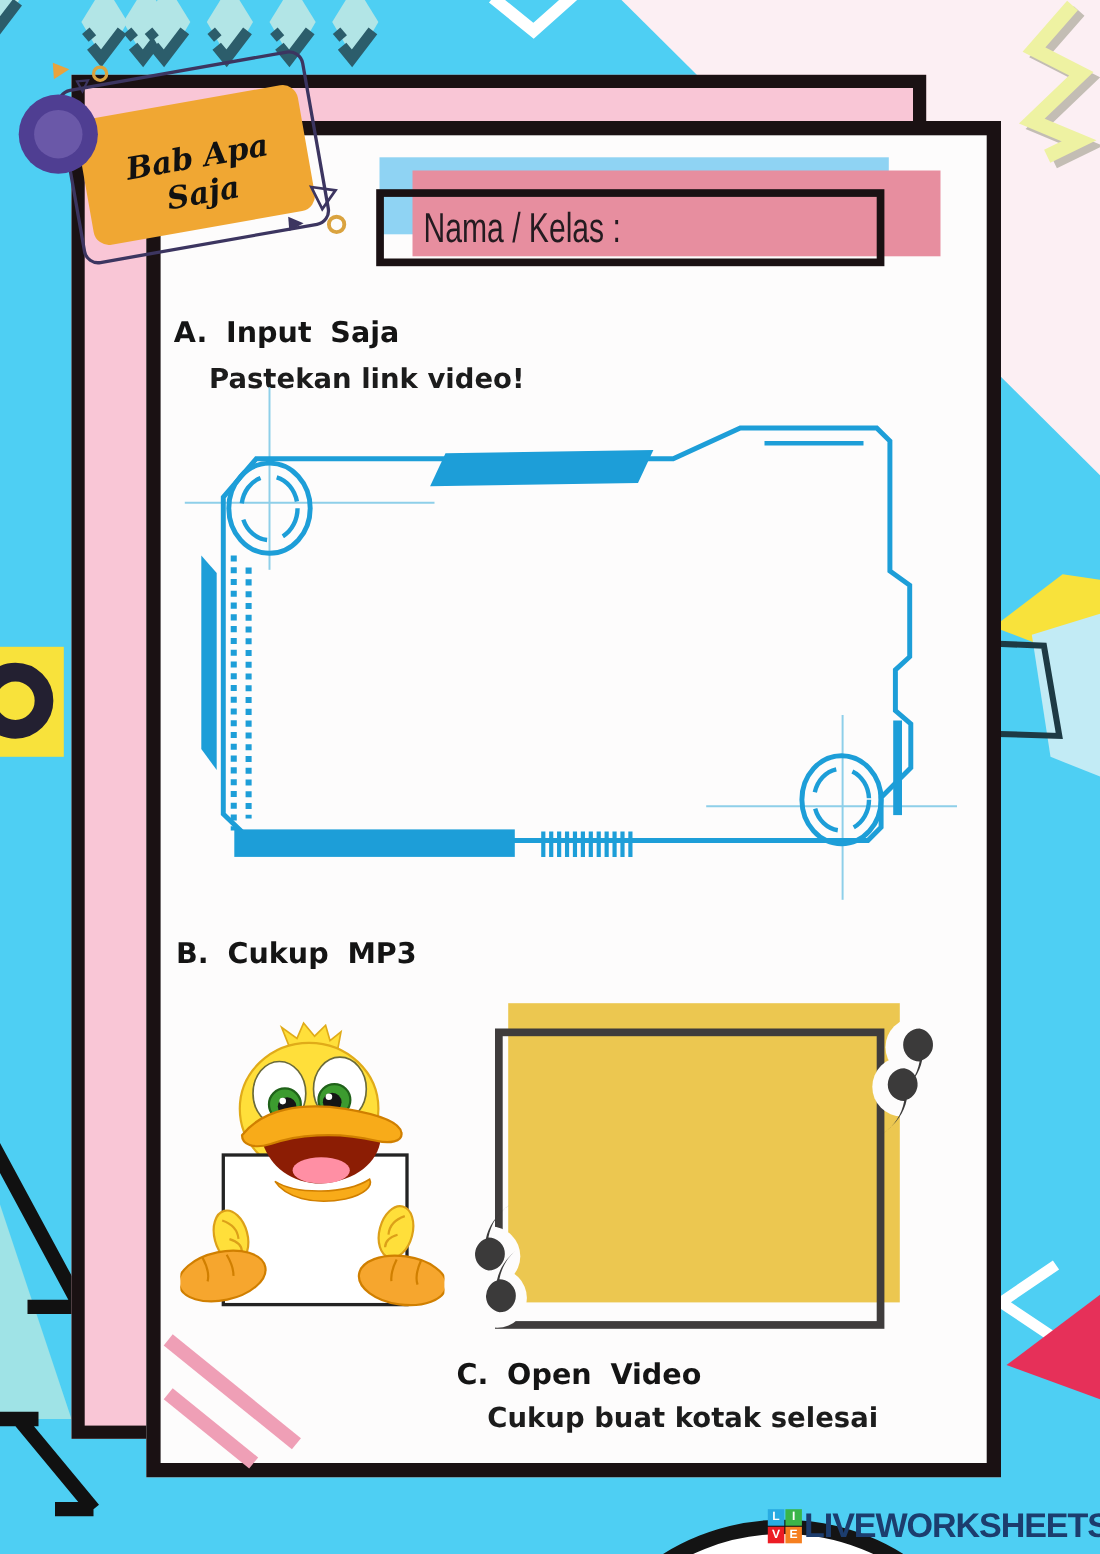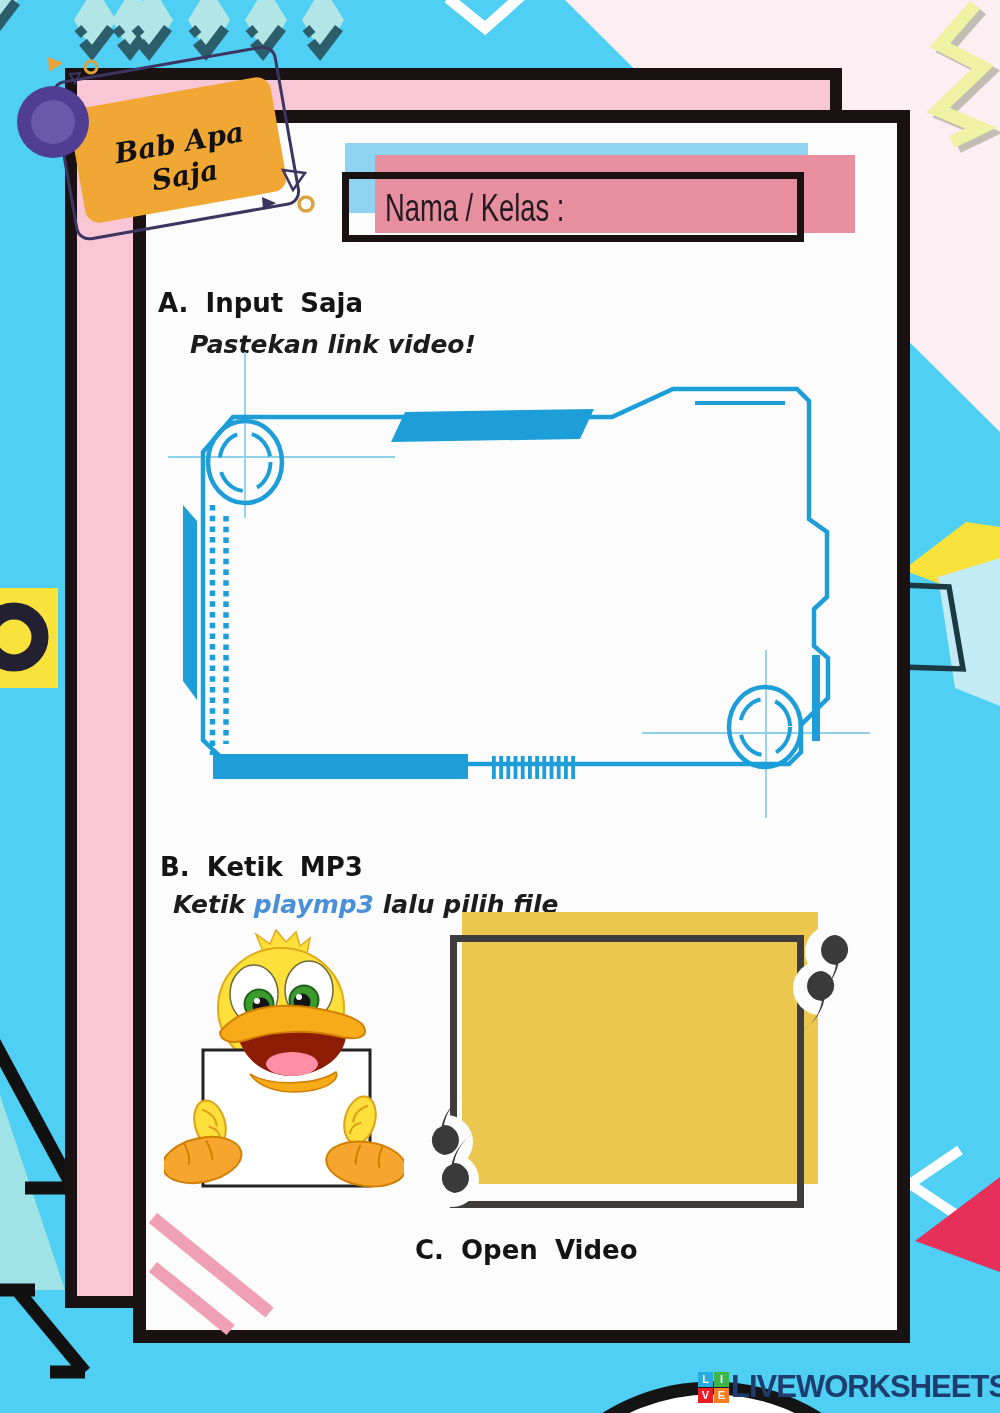--- a/index.html
+++ b/index.html
@@ -6,21 +6,21 @@
   .stage{position:relative;width:1000px;height:1413px;overflow:hidden;background:#4ecff3;font-family:"DejaVu Sans",sans-serif;}
   .abs{position:absolute;}
   svg{display:block;}
   .paper{position:absolute;left:65px;top:68px;width:777px;height:1240px;background:#f9c6d6;border:12px solid #1a1113;box-sizing:border-box;}
   .card{position:absolute;left:133px;top:110px;width:777px;height:1233px;background:#fdfcfc;border:13px solid #1a1113;box-sizing:border-box;}
   .hdr-blue{position:absolute;left:345px;top:143px;width:463px;height:70px;background:#8fd3f3;}
   .hdr-rose{position:absolute;left:375px;top:155px;width:480px;height:78px;background:#e78e9f;}
   .hdr-box{position:absolute;left:342px;top:172px;width:462px;height:70px;border:7px solid #1a1113;box-sizing:border-box;background:transparent;}
   .hdr-text{position:absolute;left:385px;top:184px;height:48px;line-height:48px;font-family:"Liberation Sans",sans-serif;font-size:38px;font-weight:500;color:#241b20;transform:scaleX(.72);transform-origin:left center;white-space:nowrap;}
   .sec-title{position:absolute;font-size:26px;font-weight:700;color:#141414;word-spacing:8px;white-space:nowrap;}
-  .sec-sub{position:absolute;font-size:25px;font-weight:600;font-style:italic;color:#1c1c1c;white-space:nowrap;}
+  .sec-sub{position:absolute;font-size:25px;font-weight:600;color:#1c1c1c;white-space:nowrap;}
   .kw{color:#4a90d9;}
   .ybox-fill{position:absolute;left:462px;top:912px;width:356px;height:272px;background:#ecc750;}
   .ybox-border{position:absolute;left:450px;top:935px;width:354px;height:273px;border:7px solid #3f3c3c;box-sizing:border-box;}
   .stripe{position:absolute;background:#ef9fb6;height:13px;transform-origin:left top;}
   .stripe1{left:157px;top:1213px;width:150px;transform:rotate(39deg);}
   .stripe2{left:157px;top:1262px;width:100px;transform:rotate(39deg);}
   .tag-outline{position:absolute;left:62px;top:62px;width:228px;height:162px;border:3px solid #3c3560;border-radius:14px;transform:rotate(-10deg);box-sizing:border-box;}
   .tag-card{position:absolute;left:76px;top:92px;width:204px;height:116px;background:#f0a733;border-radius:14px;transform:rotate(-10deg);}
   .tag-text{position:absolute;left:92px;top:126px;width:180px;text-align:center;font-family:"DejaVu Serif",serif;font-style:italic;font-weight:800;font-size:28px;color:#111;transform:rotate(-10deg);}
   .pcircle{position:absolute;left:17px;top:86px;width:72px;height:72px;border-radius:50%;background:#4f3e92;}
@@ -112,22 +112,21 @@
     <g>
       <ellipse cx="95" cy="122" rx="37" ry="41" stroke="#1d9ed8" stroke-width="4.5" fill="none"></ellipse>
       <ellipse cx="95" cy="122" rx="25.5" ry="29" stroke="#1d9ed8" stroke-width="4" stroke-dasharray="30 15" fill="none"></ellipse>
     </g>
     <g>
       <ellipse cx="615" cy="387" rx="36" ry="40" stroke="#1d9ed8" stroke-width="4.5" fill="none"></ellipse>
       <ellipse cx="615" cy="387" rx="25" ry="28" stroke="#1d9ed8" stroke-width="4" stroke-dasharray="30 15" fill="none"></ellipse>
     </g>
   </svg>
 
-  <div class="sec-title" style="left:160px;top:852px;">B. Ketik MP3</div>
-  <div class="sec-sub" style="left:173px;top:890px;"><span>Ketik </span><span class="kw">playmp3</span><span> lalu pilih file</span></div>
+  <div class="sec-title" style="left:160px;top:852px;">B. Cukup MP3</div>
 
   <div class="ybox-fill"></div>
   <div class="ybox-border"></div>
 
   <svg class="abs" style="left:164px;top:928px;" width="240" height="266" viewBox="0 0 240 266">
     <path d="M100,26 L92,6 L106,16 L112,2 L122,14 L132,4 L136,18 L146,10 L143,26 Z" fill="#ffdf3a" stroke="#e0ab19" stroke-width="1.5"></path>
     <ellipse cx="117" cy="80" rx="63" ry="60" fill="#ffdf3a" stroke="#e0ab19" stroke-width="2"></ellipse>
     <g>
       <ellipse cx="90" cy="66" rx="24" ry="29" fill="#ffffff" stroke="#6b6b3a" stroke-width="1.5"></ellipse>
       <ellipse cx="145" cy="62" rx="24" ry="29" fill="#ffffff" stroke="#6b6b3a" stroke-width="1.5"></ellipse>
@@ -159,20 +158,21 @@
         <path d="M-14,-20 q4,14 0,22 M8,-18 q4,12 2,20" stroke="#d07f00" stroke-width="2" fill="none"></path>
       </g>
       <g transform="translate(202,236) rotate(8)">
         <ellipse rx="40" ry="22" fill="#f6a62e" stroke="#d07f00" stroke-width="2"></ellipse>
         <path d="M14,-20 q-4,14 0,22 M-8,-18 q-4,12 -2,20" stroke="#d07f00" stroke-width="2" fill="none"></path>
       </g>
     </g>
   </svg>
 
   <div class="sec-title" style="left:415px;top:1235px;">C. Open Video</div>
+  <div class="sec-sub" style="left:443px;top:1274px;">Cukup buat kotak selesai</div>
 
   <div class="tag-outline"></div>
   <div class="tag-card"></div>
   <div class="tag-text">Bab Apa Saja</div>
   <div class="pcircle"></div>
   <div class="pcircle-in"></div>
 
   <svg class="abs" style="left:0;top:0;pointer-events:none;" width="1000" height="1413" viewBox="0 0 1000 1413" aria-hidden="true">
     <g>
       <polygon points="48,57 63,63 49,72" fill="#e8a33d"></polygon>

